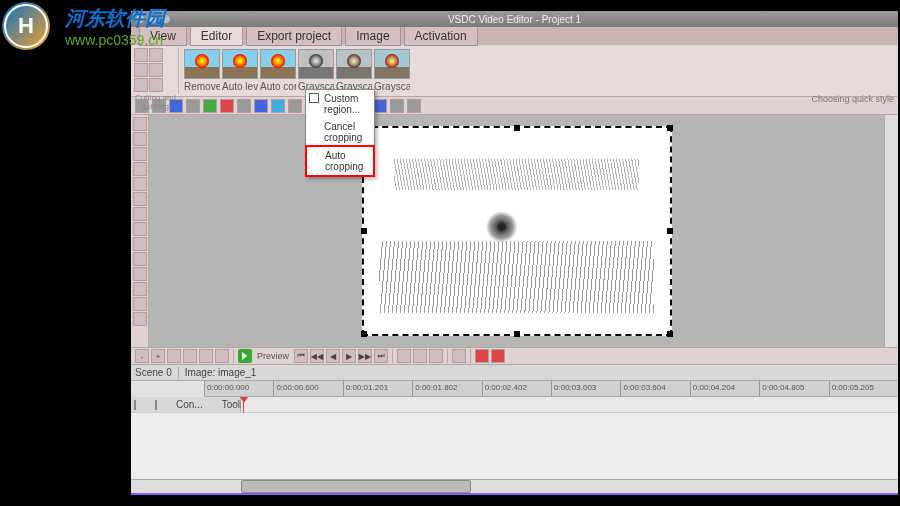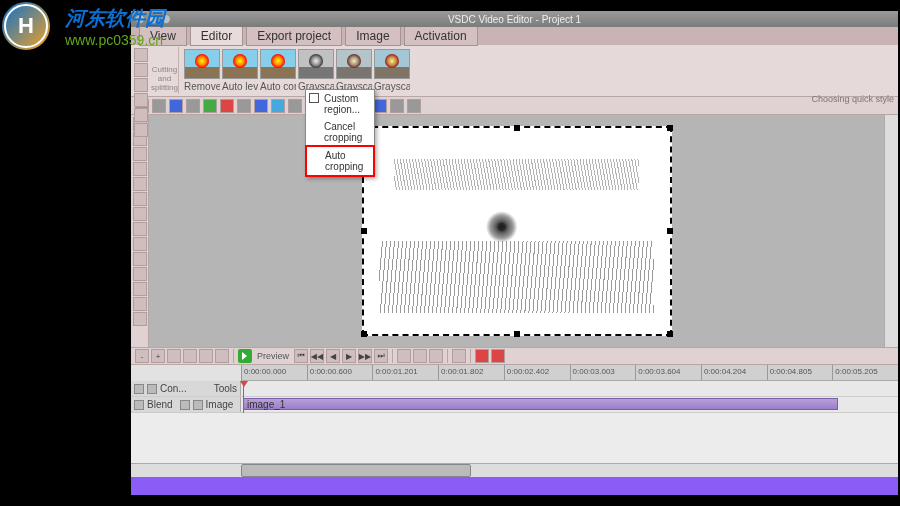--- a/index.html
+++ b/index.html
@@ -11,21 +11,21 @@
 .wm-t1{color:#0a6fd1;font-size:20px;font-weight:bold;font-style:italic}
 .wm-t2{color:#5fa817;font-size:14px;font-weight:normal}
 .app{position:absolute;top:10px;left:130px;width:769px;height:486px;background:#8b5cf6;border:1px solid #000}
 .titlebar{height:16px;background:linear-gradient(#9a9a9a,#7b7b7b);display:flex;align-items:center;justify-content:center;color:#eee;font-size:10px;position:relative}
 .tb-ctrl{position:absolute;left:4px;display:flex;gap:3px}
 .tb-dot{width:10px;height:10px;border-radius:50%;background:#bfbfbf;border:1px solid #888}
 .menubar{height:18px;background:#c9b3b3;display:flex;align-items:center;padding-left:8px;gap:3px}
 .menutab{padding:2px 10px;background:#d4c0c0;border:1px solid #a69393;font-size:12px;color:#333;cursor:pointer}
 .menutab.active{background:#e8dbdb}
 .ribbon{height:52px;background:#e6d9d9;display:flex;padding:2px;gap:1px;border-bottom:1px solid #b8a5a5}
-.rib-group1{width:46px;display:flex;border-right:1px solid #c4b2b2;position:relative}
+.rib-group1{width:46px;display:flex;flex-direction:column;border-right:1px solid #c4b2b2;position:relative}
 .rib-icons{display:flex;flex-wrap:wrap;gap:1px;padding:1px}
 .rib-ic{width:14px;height:14px;background:#d0bdbd;border:1px solid #b09d9d;cursor:pointer}
 .rib-label{font-size:8px;color:#888;text-align:center;margin-top:auto;padding-bottom:2px}
 .rib-styles{flex:1;display:flex;flex-direction:column}
 .style-row{display:flex;gap:2px;padding:2px 4px}
 .style-thumb{width:36px;height:30px;background:linear-gradient(#87ceeb 60%,#8b7355 60%);border:1px solid #999;position:relative;cursor:pointer}
 .style-thumb::after{content:"";position:absolute;top:4px;left:10px;width:14px;height:14px;background:radial-gradient(circle,#ff0 0%,#f80 40%,#f00 70%);border-radius:50%}
 .style-labels{display:flex;gap:2px;padding:0 4px;font-size:8px;color:#555}
 .style-lbl{width:36px;text-align:center;white-space:nowrap;overflow:hidden}
 .rib-title{font-size:9px;color:#777;text-align:right;padding:2px}
@@ -56,24 +56,24 @@
 .transport{height:18px;background:#e0d2d2;display:flex;align-items:center;padding:0 4px;gap:2px;border-top:1px solid #b8a5a5;border-bottom:1px solid #b8a5a5}
 .tp-ic{width:14px;height:14px;border:1px solid #b09d9d;background:#d0bdbd;cursor:pointer;display:flex;align-items:center;justify-content:center;font-size:8px;color:#444}
 .tp-play{width:14px;height:14px;background:#3a3;border-radius:2px;cursor:pointer;position:relative}
 .tp-play::after{content:"";position:absolute;left:4px;top:3px;border-left:5px solid #fff;border-top:4px solid transparent;border-bottom:4px solid transparent}
 .tp-label{font-size:9px;color:#555;padding:0 3px}
 .tp-sep{width:1px;height:14px;background:#b8a5a5;margin:0 2px}
 .tp-red{background:#d44}
 .scene-header{height:16px;background:#d8d8d8;display:flex;align-items:center;padding:0 4px;font-size:9px;color:#444;border-bottom:1px solid #aaa}
 .scene-sep{width:1px;height:12px;background:#aaa;margin:0 6px}
 .timeline{height:112px;background:#e2e2e2;display:flex;flex-direction:column}
-.tl-ruler{height:16px;background:#d0d0d0;display:flex;margin-left:110px;position:relative;border-bottom:1px solid #aaa}
+.tl-ruler{height:16px;background:#d0d0d0;display:flex;margin-left:73px;position:relative;border-bottom:1px solid #aaa}
 .tl-tick{flex:1;border-left:1px solid #999;font-size:8px;color:#555;padding-left:2px;padding-top:2px}
 .tl-row{height:16px;display:flex;border-bottom:1px solid #ccc}
-.tl-rowhead{width:110px;background:#d8d8d8;display:flex;align-items:center;padding:0 3px;gap:3px;font-size:9px;color:#444;border-right:1px solid #aaa}
+.tl-rowhead{width:110px;background:#d8d8d8;display:flex;align-items:center;padding:0 3px;gap:19px;font-size:9px;color:#444;border-right:1px solid #aaa}
 .tl-rh-ic{width:10px;height:10px;background:#bbb;border:1px solid #888}
 .tl-track{flex:1;background:#e8e8e8;position:relative}
 .tl-clip{position:absolute;top:1px;left:2px;right:60px;height:12px;background:linear-gradient(#b89fd8,#9a7fc8);border:1px solid #7a5fa8;font-size:8px;color:#333;padding-left:3px;display:flex;align-items:center}
 .tl-playhead{position:absolute;top:0;left:112px;width:1px;height:100%;background:#d44;z-index:10}
 .tl-playhead::before{content:"";position:absolute;top:0;left:-3px;border-left:4px solid transparent;border-right:4px solid transparent;border-top:6px solid #d44}
 .tl-empty{flex:1;background:#ececec}
 .scrollbar-v{width:14px;background:#ddd;border-left:1px solid #aaa}
 .scrollbar-h{height:14px;background:#ddd;border-top:1px solid #aaa;display:flex}
 .sb-thumb{background:#bbb;border:1px solid #888;border-radius:2px}
 </style>
@@ -218,20 +218,25 @@
     <div class="tp-ic"></div>
     <div class="tp-ic"></div>
     <div class="tp-ic"></div>
     <div class="tp-sep"></div>
     <div class="tp-ic"></div>
     <div class="tp-sep"></div>
     <div class="tp-ic tp-red"></div>
     <div class="tp-ic tp-red"></div>
   </div>
 
+  <div class="scene-header">
+    <span>Scene 0</span>
+    <div class="scene-sep"></div>
+    <span>Image: image_1</span>
+  </div>
 
   <div class="timeline">
     <div class="tl-ruler">
       <div class="tl-tick">0:00:00.000</div>
       <div class="tl-tick">0:00:00.600</div>
       <div class="tl-tick">0:00:01.201</div>
       <div class="tl-tick">0:00:01.802</div>
       <div class="tl-tick">0:00:02.402</div>
       <div class="tl-tick">0:00:03.003</div>
       <div class="tl-tick">0:00:03.604</div>
@@ -243,33 +248,19 @@
       <div class="tl-playhead"></div>
       <div class="tl-row">
         <div class="tl-rowhead">
           <div class="tl-rh-ic"></div>
           <div class="tl-rh-ic"></div>
           <span>Con...</span>
           <span style="margin-left:auto">Tools</span>
         </div>
         <div class="tl-track"></div>
       </div>
-      <div class="tl-row">
-        <div class="tl-rowhead">
-          <div class="tl-rh-ic"></div>
-          <span>Blend</span>
-          <div class="tl-rh-ic" style="margin-left:4px"></div>
-          <div class="tl-rh-ic"></div>
-          <span>Image</span>
-        </div>
-        <div class="tl-track">
-          <div class="tl-clip">
-              <span>image_1</span>
-            </div>
-        </div>
-      </div>
     </div>
     <div class="tl-empty"></div>
     <div class="scrollbar-h">
       <div class="sb-thumb" style="width:30%;height:100%;margin-left:110px"></div>
     </div>
   </div>
 </div>
 
 </body></html>

